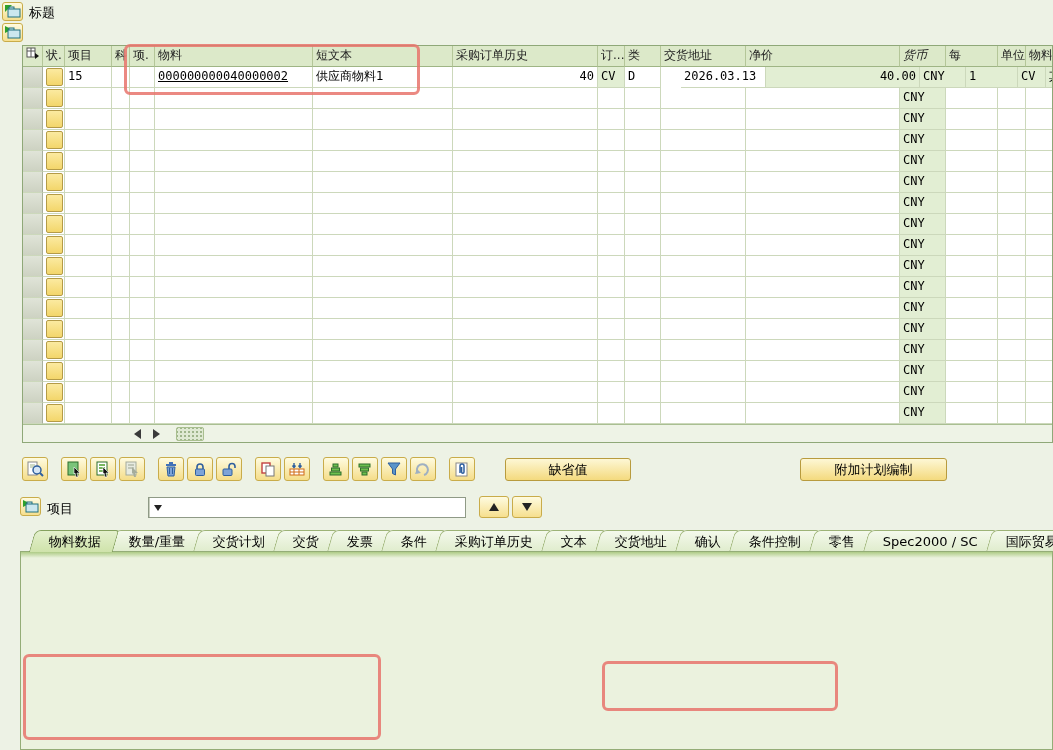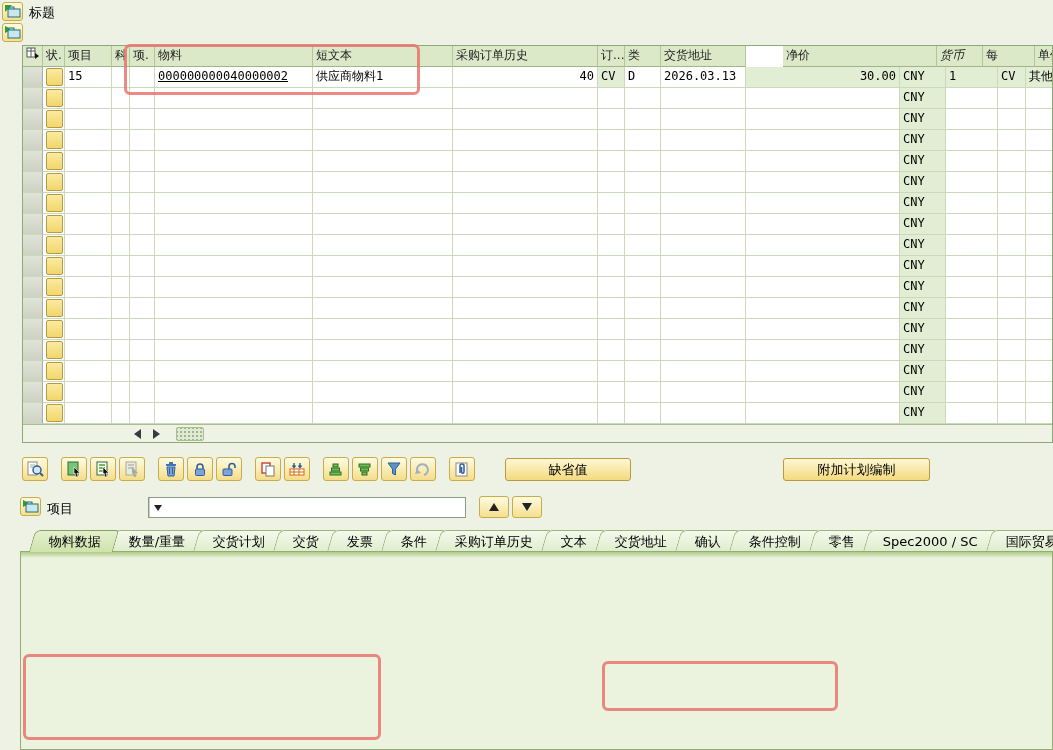--- a/index.html
+++ b/index.html
@@ -104,41 +104,41 @@
         <div class="gcell" style="width: 22px;">状.</div>
         <div class="gcell" style="width: 47px;">项目</div>
         <div class="gcell" style="width: 18px;">科</div>
         <div class="gcell" style="width: 25px;">项.</div>
         <div class="gcell" style="width: 158px;">物料</div>
         <div class="gcell" style="width: 140px;">短文本</div>
         <div class="gcell" style="width: 145px;">采购订单历史</div>
         <div class="gcell" style="width: 27px;">订...</div>
         <div class="gcell" style="width: 36px;">类</div>
         <div class="gcell" style="width: 85px;">交货地址</div>
-        <div class="gcell" style="width: 154px; margin-left: 37px;">净价</div>
+        <div class="gcell" style="width: 154px;">净价</div>
         <div class="gcell" style="width: 46px; font-style: italic;">货币</div>
         <div class="gcell" style="width: 52px;">每</div>
         <div class="gcell" style="width: 28px;">单位</div>
         <div class="gcell" style="width: 42px;">物料</div>
       </div>
       <div class="grow">
         <div class="gcell selcell" style="width: 20px;"></div>
         <div class="gcell" style="width: 22px;">
           <div class="statusbox"></div>
         </div>
         <div class="gcell mono" style="width: 47px;">15</div>
         <div class="gcell mono" style="width: 18px;"></div>
         <div class="gcell mono" style="width: 25px;"></div>
         <div class="gcell" style="width: 158px;"><span class="matlink">000000000040000002</span></div>
         <div class="gcell" style="width: 140px;">供应商物料1</div>
         <div class="gcell num mono" style="width: 145px;">40</div>
         <div class="gcell disp mono" style="width: 27px;">CV</div>
         <div class="gcell mono" style="width: 36px;">D</div>
-        <div class="gcell mono" style="width: 85px;">2026.03.13</div>
-        <div class="gcell num disp mono" style="width: 154px;">30.00</div>
+        <div class="gcell mono" style="width: 85px; margin-left: 20px;">2026.03.13</div>
+        <div class="gcell num disp mono" style="width: 154px;">40.00</div>
         <div class="gcell disp mono" style="width: 46px;">CNY</div>
         <div class="gcell disp mono" style="width: 52px;">1</div>
         <div class="gcell disp mono" style="width: 28px;">CV</div>
         <div class="gcell disp" style="width: 42px;">其他</div>
       </div>
       <div class="grow">
         <div class="gcell selcell" style="width: 20px;"></div>
         <div class="gcell" style="width: 22px;">
           <div class="statusbox"></div>
         </div>
@@ -569,21 +569,21 @@
     <div class="tgap"></div>
     <div class="tbtn">
       <svg width="18" height="17" viewBox="0 0 18 17">
         <rect x="3" y="2" width="11" height="13" fill="#fff" stroke="#8a8a8a"></rect>
         <path d="M7 12 V5 a2 2 0 0 1 4 0 v6 a1.2 1.2 0 0 1 -2.4 0 V6" fill="none" stroke="#2f5f9e" stroke-width="1.5"></path>
       </svg>
     </div>
   </div>
 
   <div class="pushbtn" style="left:505px;top:458px;width:126px;">缺省值</div>
-  <div class="pushbtn" style="left:783px;top:458px;width:147px;">附加计划编制</div>
+  <div class="pushbtn" style="left:800px;top:458px;width:147px;">附加计划编制</div>
 
   <div class="ybtn" style="left:20px;top:497px;">
     <svg width="16" height="13" viewBox="0 0 16 13">
       <polygon points="0,7 0,0 7,3.5" fill="#2da12d"></polygon>
       <rect x="4" y="2" width="5" height="3" fill="#cbe7ee" stroke="#20707f" stroke-width="1"></rect>
       <rect x="3" y="4" width="12" height="8" fill="#cbe7ee" stroke="#20707f" stroke-width="1"></rect>
     </svg>
   </div>
   <div class="tlabel" style="left:47px;top:500px;">项目</div>
   <div class="combo">

